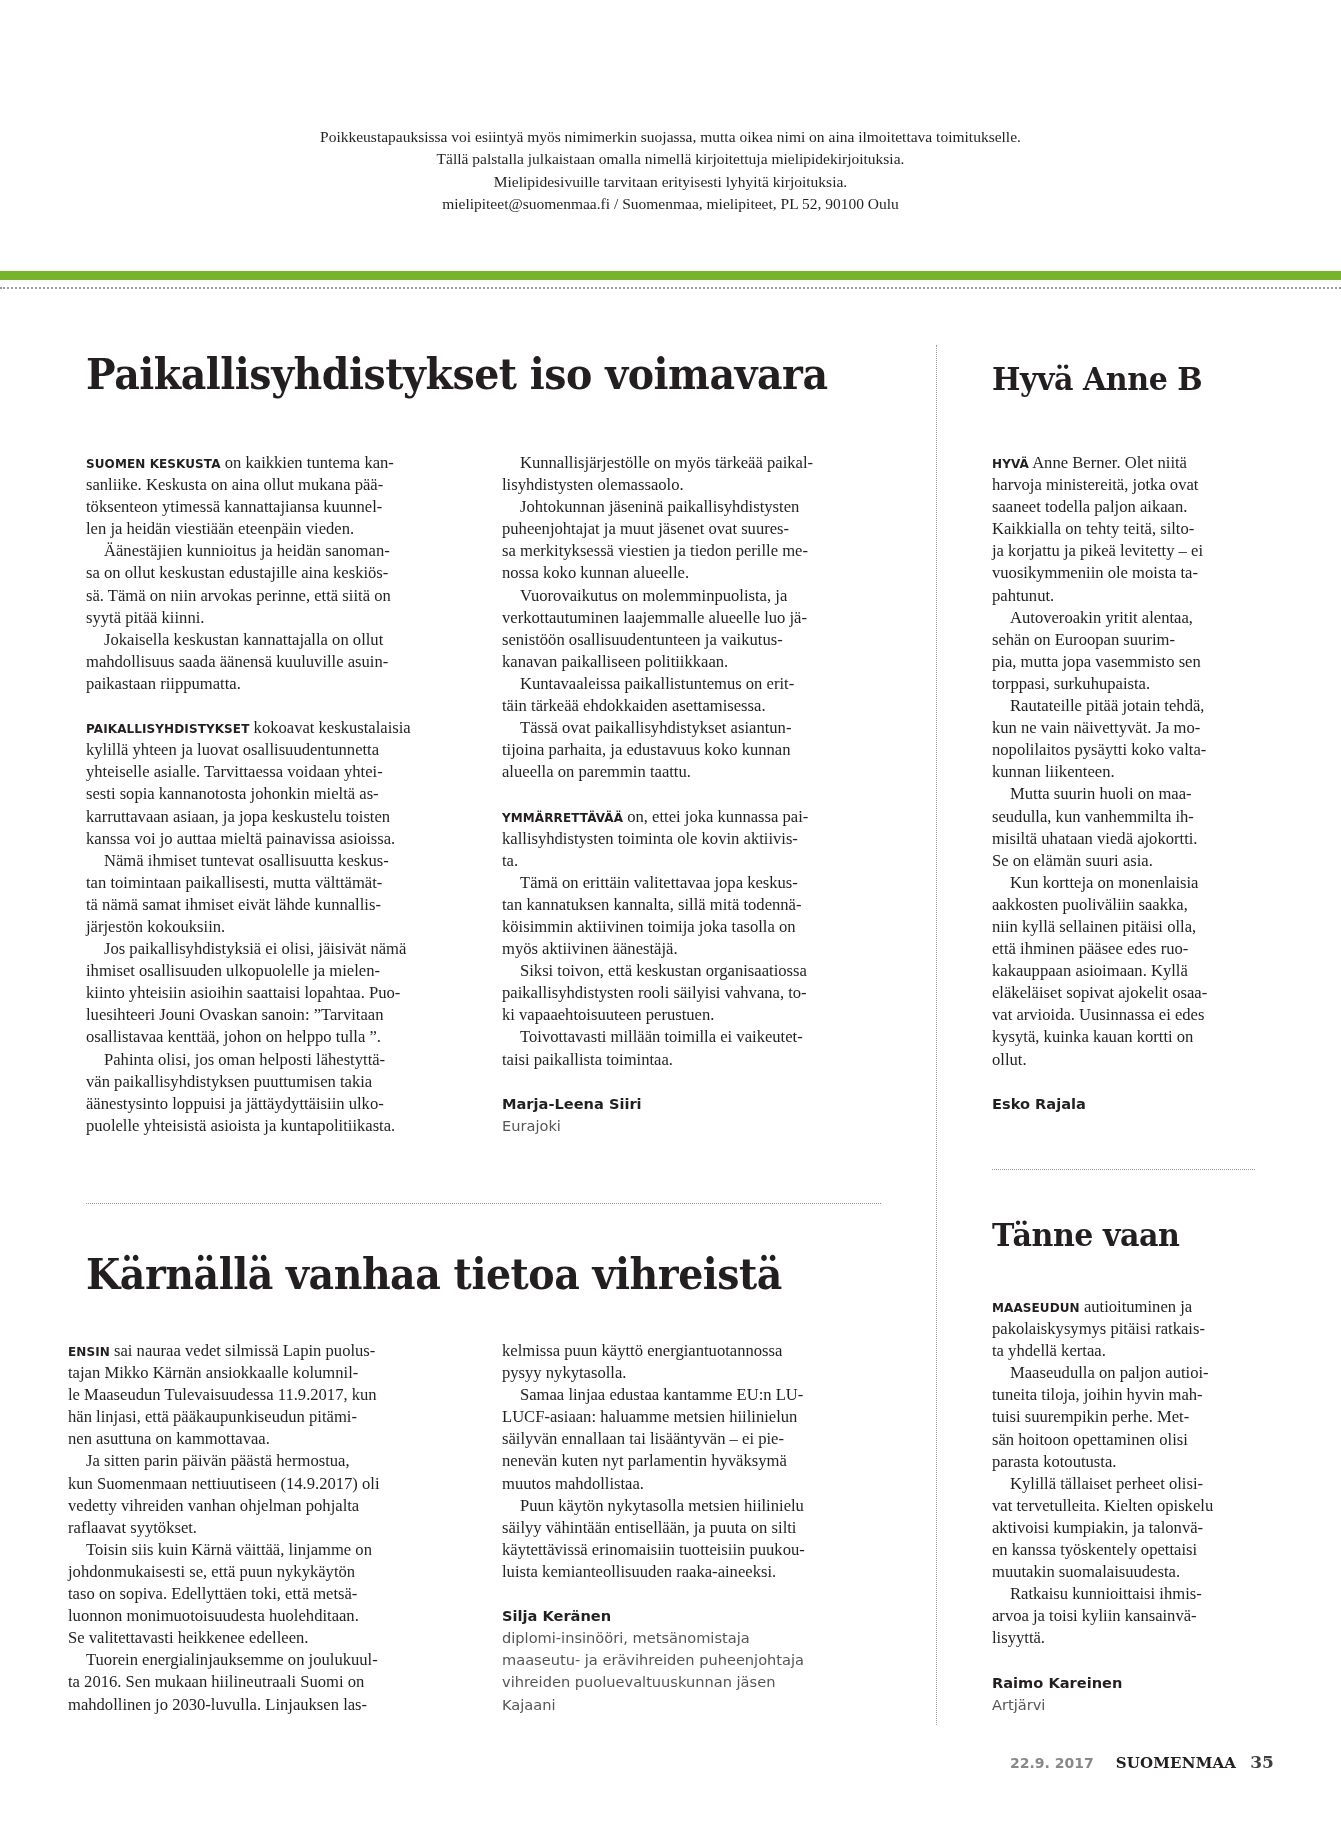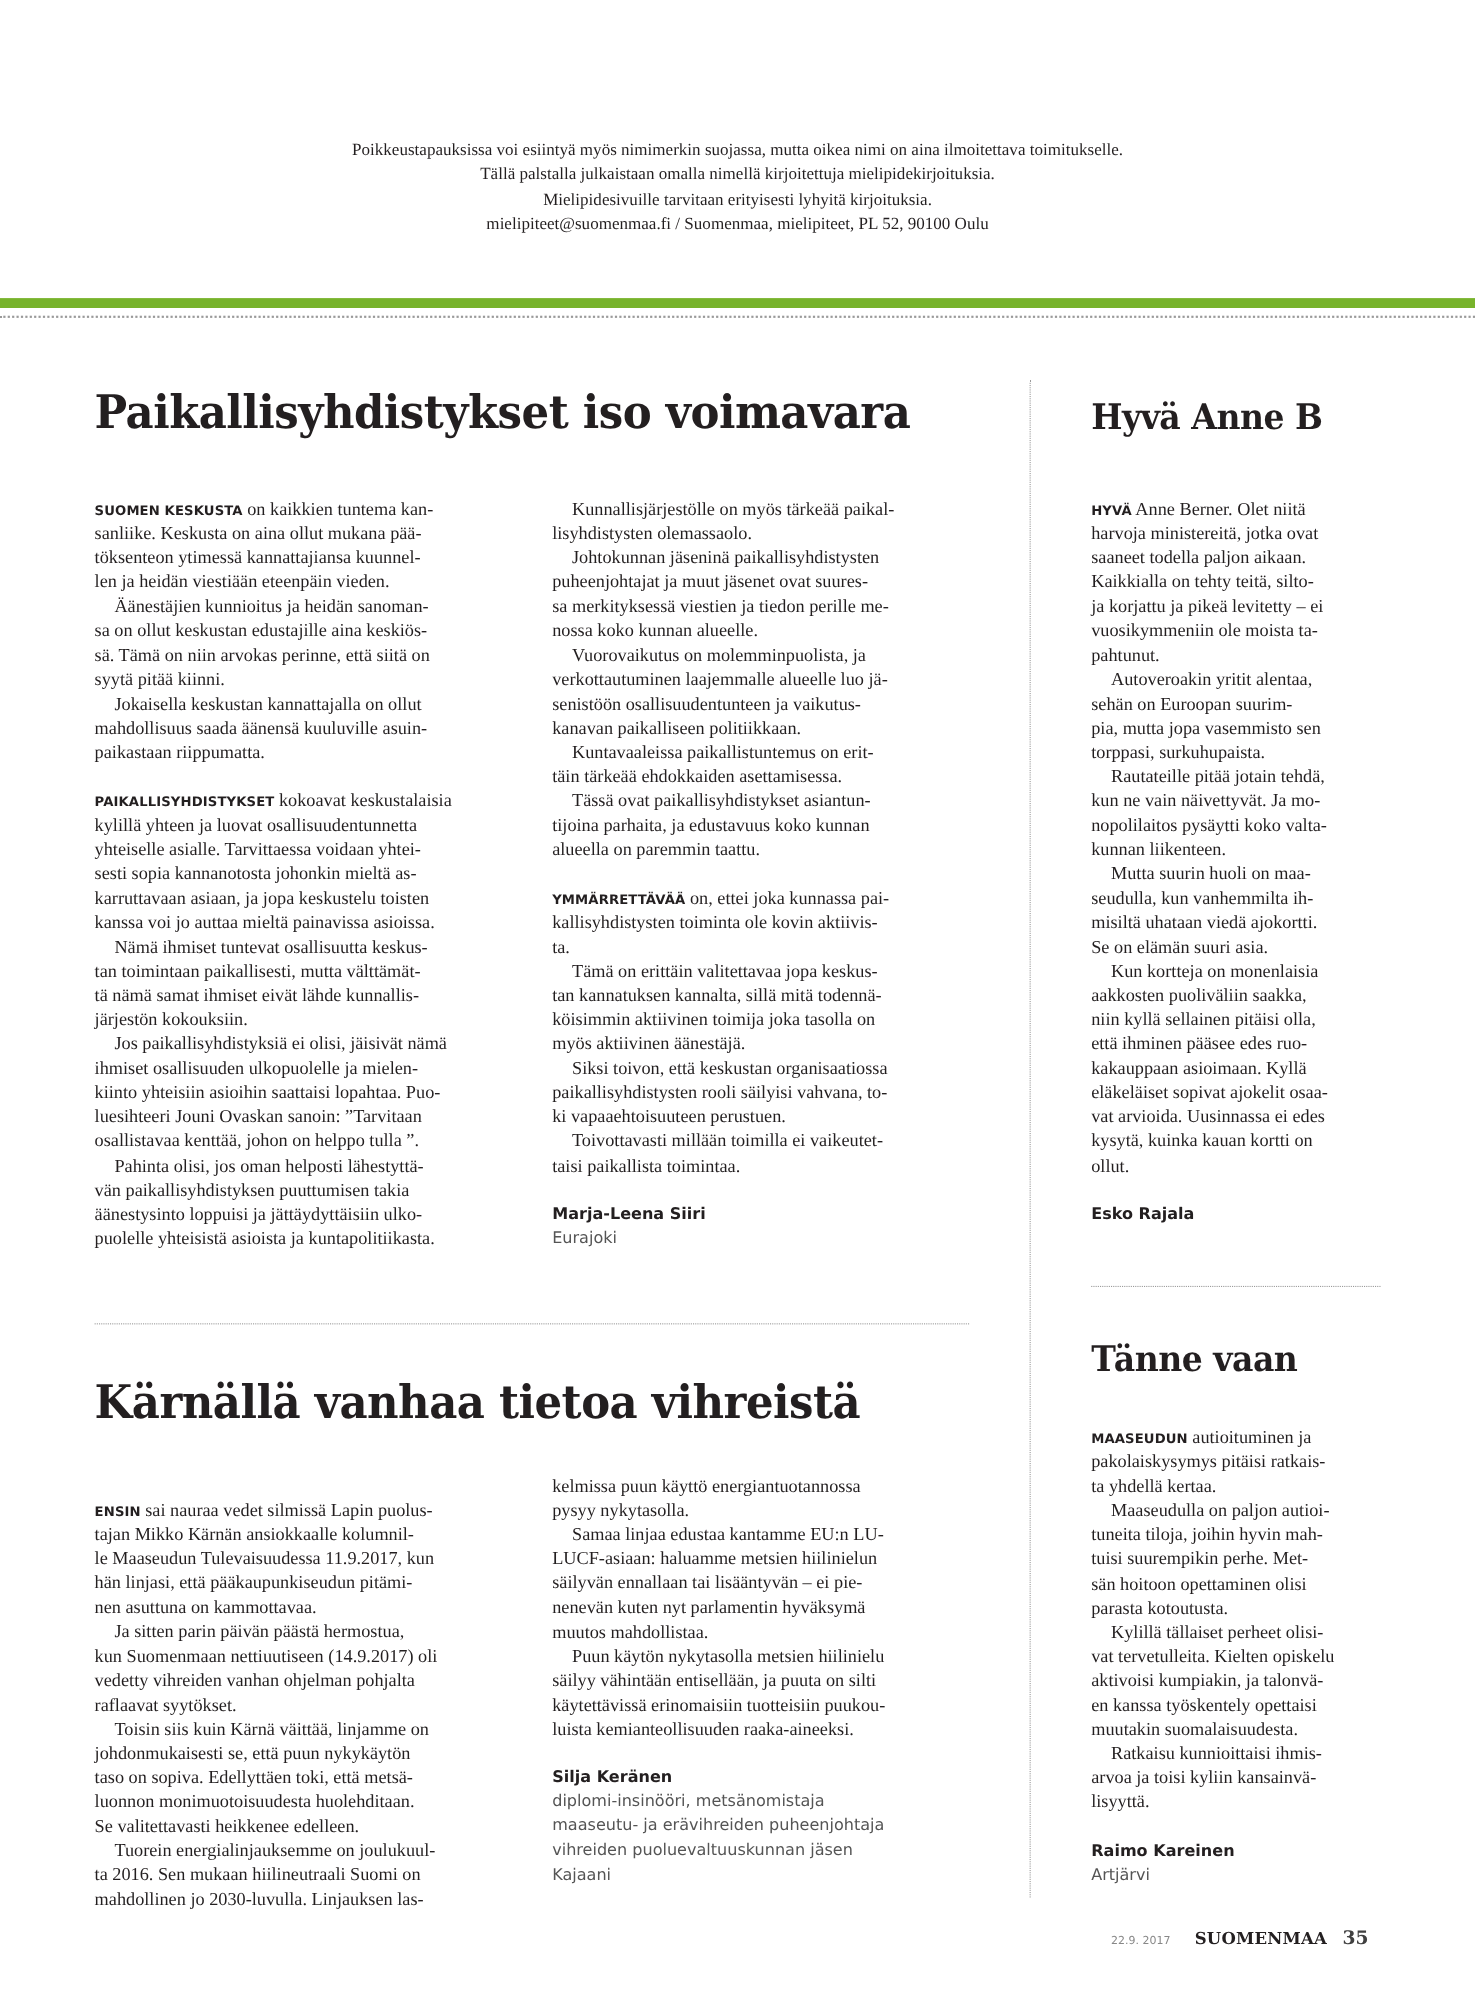--- a/index.html
+++ b/index.html
@@ -26,30 +26,30 @@
   .col .line { white-space:nowrap; display:block; height:22.1px; }
   .col .ind { padding-left:18px; }
   .col .gap { height:22.1px; display:block; }
   .lead { font-family:"DejaVu Sans","Liberation Sans",sans-serif; font-weight:bold; font-size:12px; letter-spacing:0.1px; }
   .sig-name { font-family:"DejaVu Sans","Liberation Sans",sans-serif; font-weight:bold; font-size:14.6px; display:block; height:22.1px; white-space:nowrap; }
   .sig-info { font-family:"DejaVu Sans","Liberation Sans",sans-serif; font-size:14.6px; color:#555; display:block; height:22.1px; white-space:nowrap; }
 
   #c1 { left:86px; top:452px; width:380px; }
   #c2 { left:502px; top:452px; width:380px; }
   #c3 { left:992px; top:452px; width:270px; }
-  #c4 { left:86px; top:1340px; width:380px;margin-top:22px; }
+  #c4 { left:68px; top:1340px; width:380px; }
   #c5 { left:502px; top:1340px; width:380px; }
   #c6 { left:992px; top:1296px; width:270px; }
 
   .hdots { position:absolute; height:0; border-top:1.5px dotted #9a9a9a; }
   #sep-mid { left:86px; top:1203px; width:795px; }
   #sep-right { left:992px; top:1169px; width:263px; }
 
   #footer { position:absolute; left:1010px; top:1752px; white-space:nowrap; }
-  #footer-date { font-family:"DejaVu Sans","Liberation Sans",sans-serif; font-size:10px; color:#888; font-weight:400; }
+  #footer-date { font-family:"DejaVu Sans","Liberation Sans",sans-serif; font-size:14px; color:#888; font-weight:700; }
   #footer-brand { font-family:"DejaVu Serif","Liberation Serif",serif; font-weight:bold; font-size:15px; color:#231f20; margin-left:18px; letter-spacing:0.2px; }
   #footer-page { font-family:"DejaVu Serif","Liberation Serif",serif; font-weight:bold; font-size:17px; color:#404040; margin-left:10px; }
 </style>
 </head>
 <body>
 
 <div id="intro">
   <div>Poikkeustapauksissa voi esiintyä myös nimimerkin suojassa, mutta oikea nimi on aina ilmoitettava toimitukselle.</div>
   <div>Tällä palstalla julkaistaan omalla nimellä kirjoitettuja mielipidekirjoituksia.</div>
   <div>Mielipidesivuille tarvitaan erityisesti lyhyitä kirjoituksia.</div>

